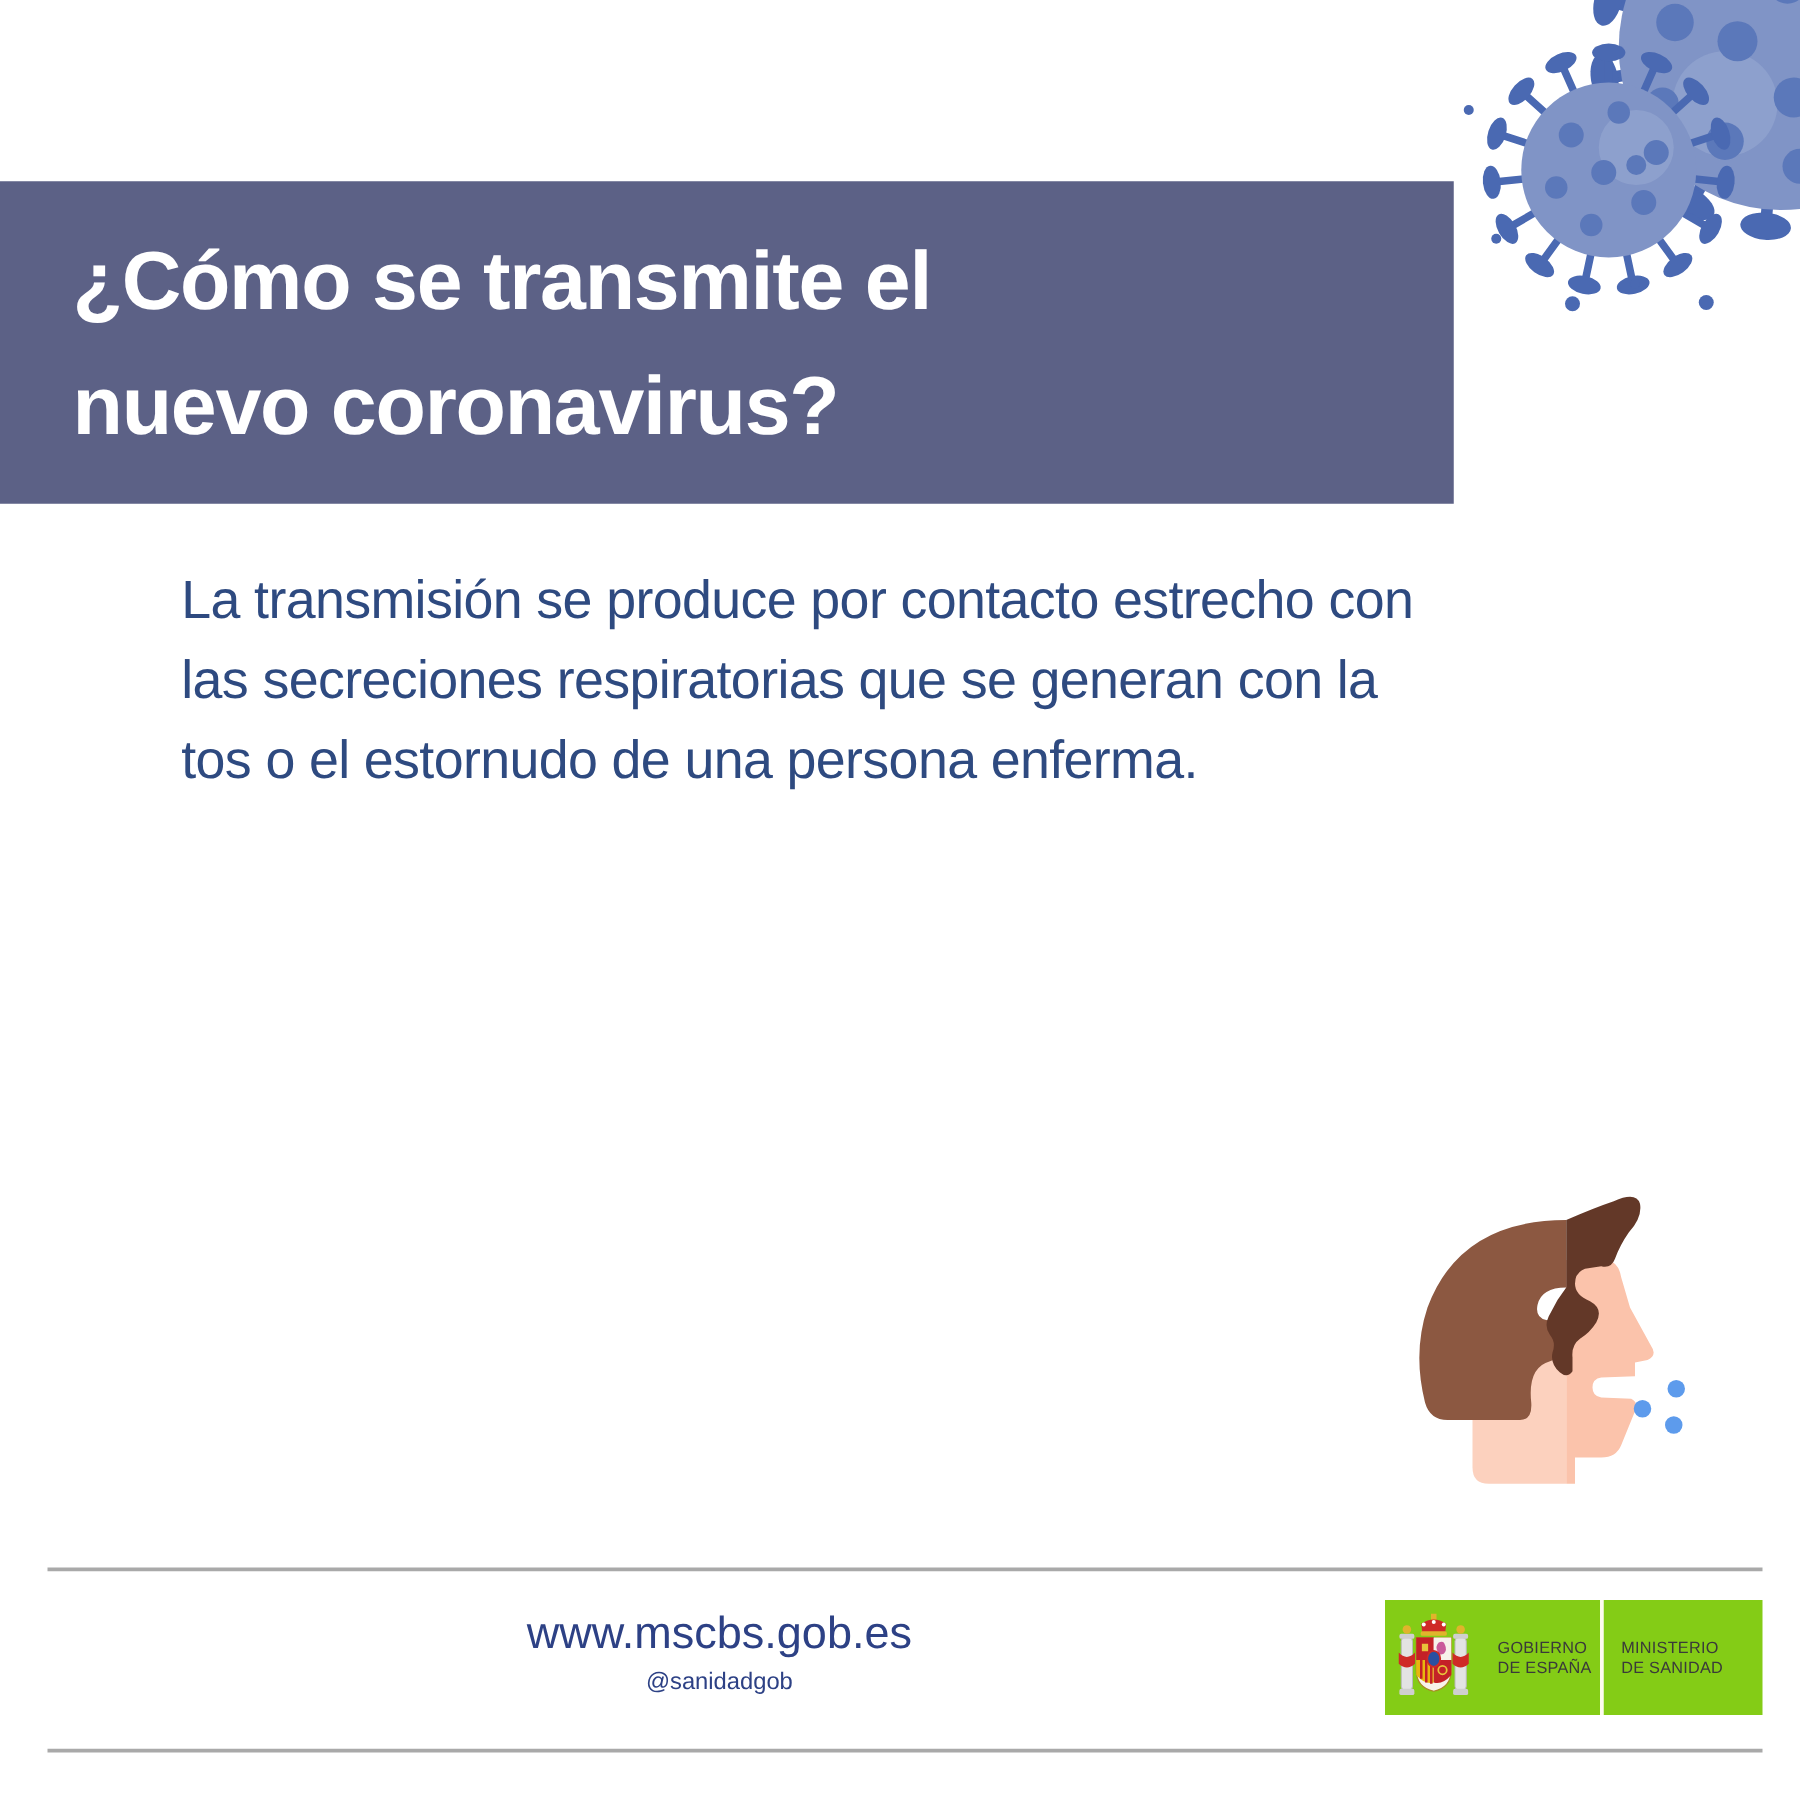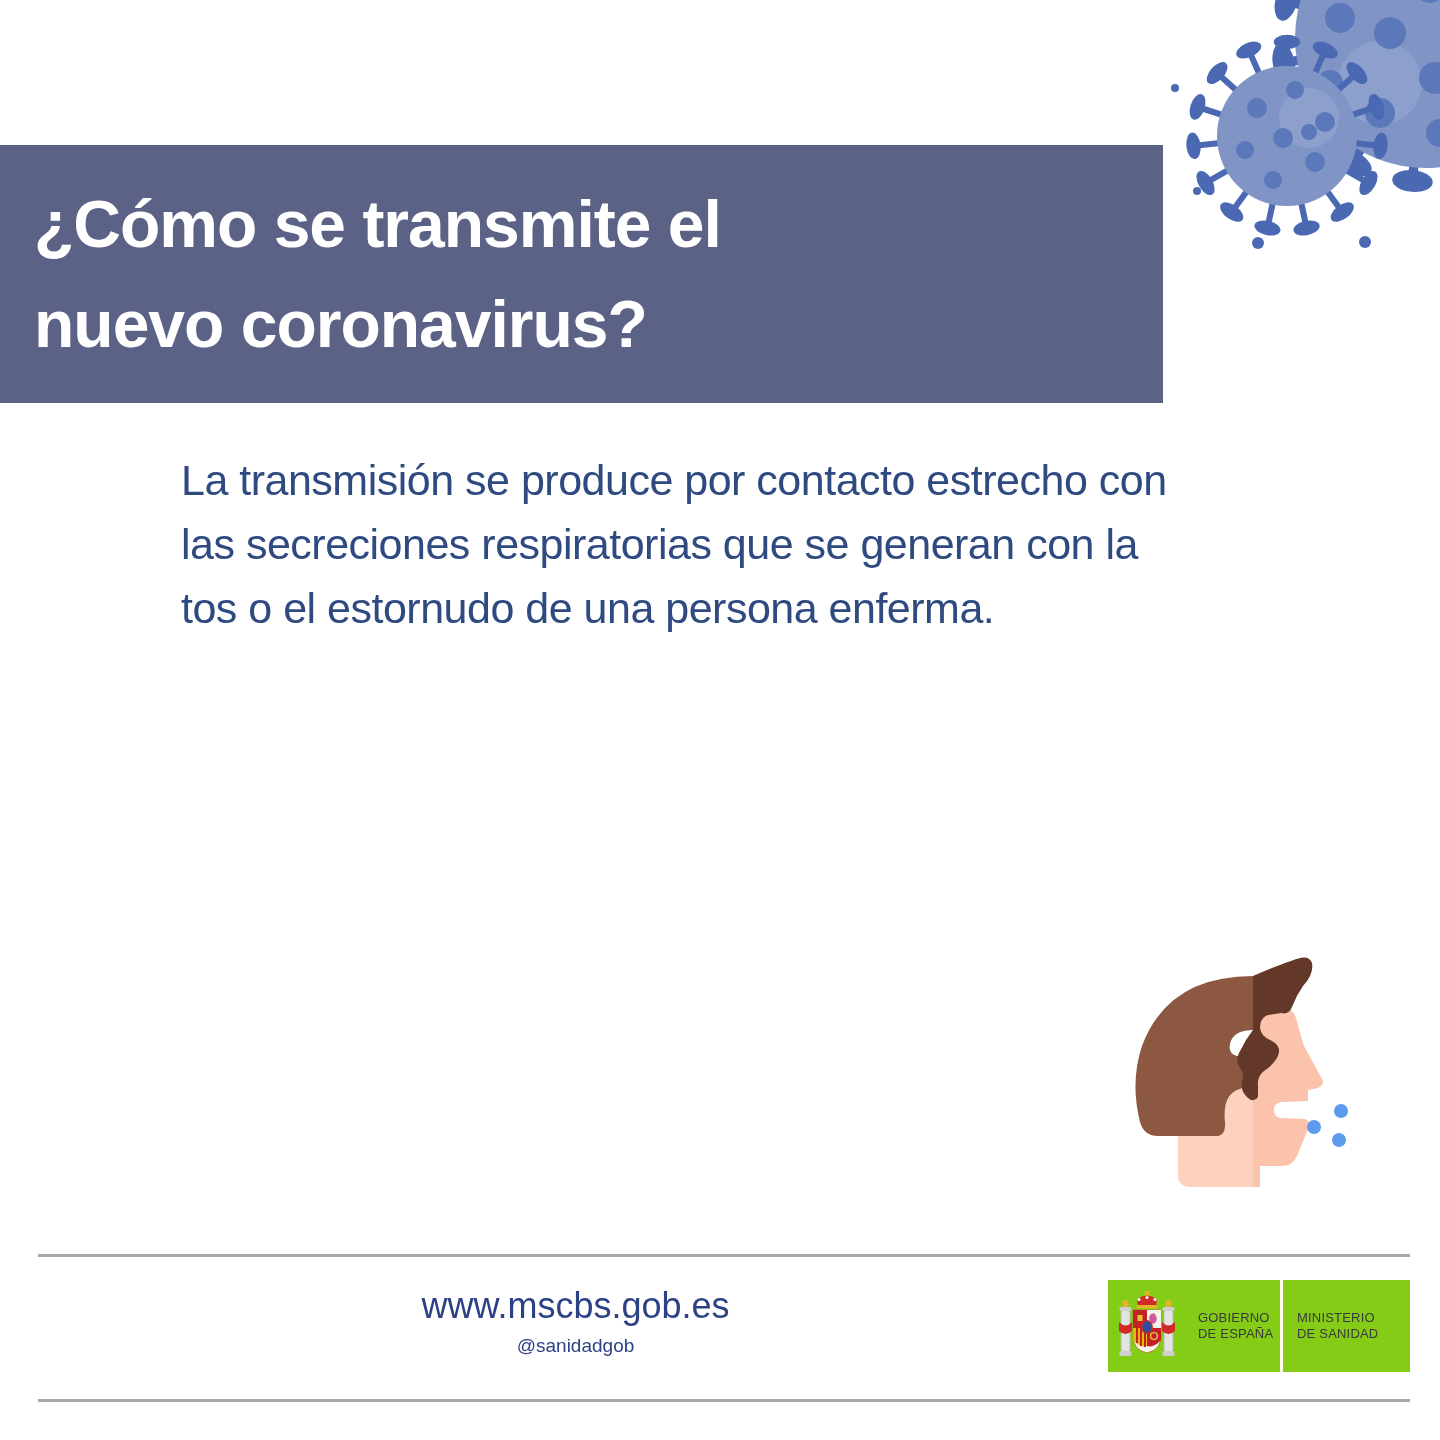--- a/index.html
+++ b/index.html
@@ -8,29 +8,29 @@
     position:relative; width:1440px; height:1440px;
     background:#ffffff; overflow:hidden;
     font-family:"Liberation Sans", sans-serif;
   }
   
   .banner {
     position:absolute; left:0; top:145px; width:1163px; height:258px;
     background:#5c6186; display:flex; align-items:center;
   }
   .banner h1 {
-    padding-left:34px; color:#ffffff; font-size:66px; font-weight:bold;
+    padding-left:58px; color:#ffffff; font-size:66px; font-weight:bold;
     line-height:100px; white-space:pre-line; letter-spacing:-1px;
   }
   
   .virus-art { position:absolute; left:1080px; top:0; }
   
   .content {
     position:absolute; left:145px; top:448px; width:1240px;
-    color:#2e4a80; font-size:43px; line-height:64px; letter-spacing:-0.5px;margin-left:36px;
+    color:#2e4a80; font-size:43px; line-height:64px; letter-spacing:-0.5px;
   }
   .content p { white-space:pre-line; margin-bottom:78px; }
   
   .cough-art { position:absolute; left:1090px; top:950px; }
   
   .rule {
     position:absolute; left:38px; width:1372px; height:3px; background:#a9a9a9;
   }
   .rule-top { top:1254px; }
   .rule-bottom { top:1399px; }

